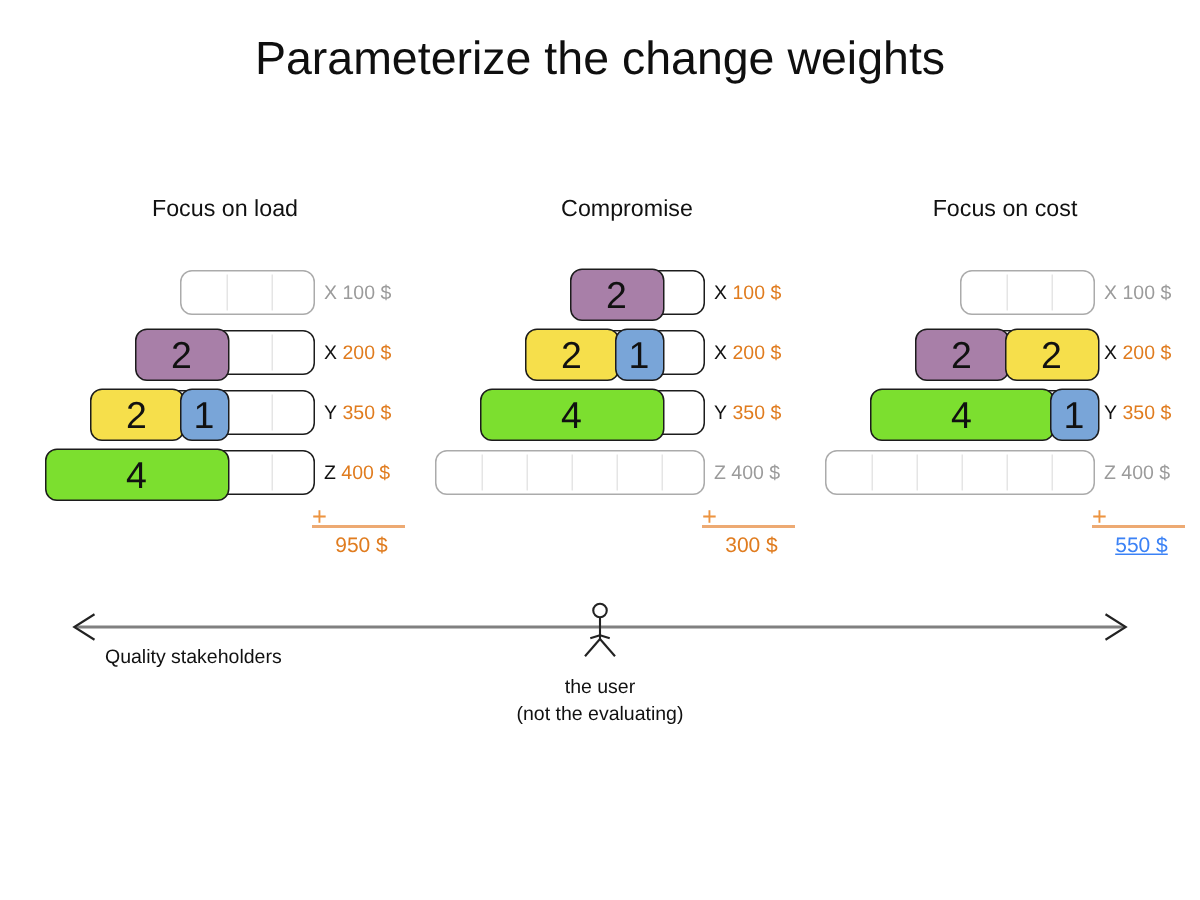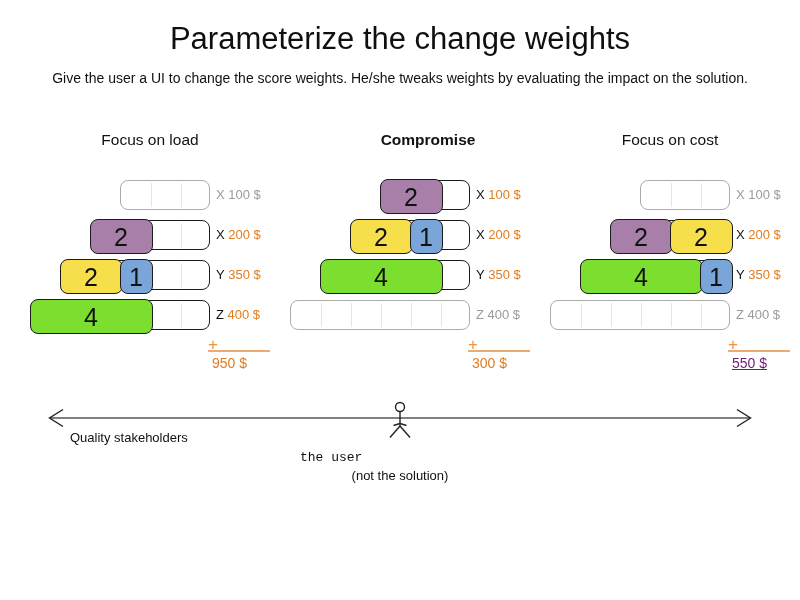--- a/index.html
+++ b/index.html
@@ -12,31 +12,30 @@
   .panel-title{position:absolute;width:320px;text-align:center;font-size:15.5px;color:#111;}
   .rowbox{position:absolute;background:#fff;border-radius:8px;box-sizing:border-box;height:30px;}
   .rowbox.active{border:1.5px solid #1c1c1c;}
   .rowbox.inactive{border:1px solid #ababab;}
   .seg{position:absolute;box-sizing:border-box;border:1.5px solid #1c1c1c;border-radius:8px;
        text-align:center;font-size:25px;line-height:34px;color:#111;top:-2.5px;height:35px;}
   .divider{position:absolute;width:1px;top:2px;bottom:2px;}
   .rowlabel{position:absolute;font-size:13px;height:30px;line-height:30px;white-space:nowrap;}
   .sum-plus{position:absolute;font-size:17px;line-height:17px;}
   .sum-line{position:absolute;height:0;border-top:2px solid;}
-  .sum-total{position:absolute;font-size:14px;}
+  .sum-total{position:absolute;font-size:14px;text-align:center;}
   .axis-label{position:absolute;font-size:13px;color:#111;white-space:nowrap;}
   svg{position:absolute;left:0;top:0;}
 </style>
 </head>
 <body>
 
 <div id="canvas">
 
   <div class="page-title">Parameterize the change weights</div>
-  <div class="page-subtitle">Give the user a UI to change the score weights. He/she tweaks weights by evaluating the impact on the solution.</div>
 
   <div id="panels">
       <div class="panel-title" style="left:-10px;top:131px;">Focus on load</div>
       <div class="rowbox inactive" style="left:120px;top:180px;width:90px;">
         <div class="divider" style="left:29.5px;background:#e5e5e5;"></div>
         <div class="divider" style="left:59.5px;background:#e5e5e5;"></div>
       </div>
       <div class="rowlabel" style="left:216px;top:180px;"><span style="color: rgb(155, 155, 155);">X&nbsp;</span><span style="color: rgb(155, 155, 155);">100 $</span></div>
       <div class="rowbox active" style="left:90px;top:220px;width:120px;">
         <div class="divider" style="left:89.5px;background:#e5e5e5;"></div>
@@ -50,21 +49,21 @@
       </div>
       <div class="rowlabel" style="left:216px;top:260px;"><span style="color: rgb(17, 17, 17);">Y&nbsp;</span><span style="color: rgb(224, 124, 31);">350 $</span></div>
       <div class="rowbox active" style="left:30px;top:300px;width:180px;">
         <div class="divider" style="left:149.5px;background:#e5e5e5;"></div>
         <div class="seg" style="left:-1.5px;width:123px;background:#7cdf2f;">4</div>
       </div>
       <div class="rowlabel" style="left:216px;top:300px;"><span style="color: rgb(17, 17, 17);">Z&nbsp;</span><span style="color: rgb(224, 124, 31);">400 $</span></div>
       <div class="sum-plus" style="left:208px;top:336px;color:#ed9440;">+</div>
       <div class="sum-line" style="left:208px;width:62px;top:350px;border-top-color:#edaa73;"></div>
       <div class="sum-total" style="left:212px;width:58px;top:355px;color:#e07c1f;">950 $</div>
-      <div class="panel-title" style="left:268px;top:131px;font-weight:bold;">Compromise</div>
+      <div class="panel-title" style="left:258px;top:131px;">Compromise</div>
       <div class="rowbox active" style="left:380px;top:180px;width:90px;">
         <div class="seg" style="left:-1.5px;width:63px;background:#a87fa8;">2</div>
       </div>
       <div class="rowlabel" style="left:476px;top:180px;"><span style="color: rgb(17, 17, 17);">X&nbsp;</span><span style="color: rgb(224, 124, 31);">100 $</span></div>
       <div class="rowbox active" style="left:350px;top:220px;width:120px;">
         <div class="seg" style="left:-1.5px;width:63px;background:#f6df4b;">2</div>
         <div class="seg" style="left:58.5px;width:33px;background:#79a5d8;">1</div>
       </div>
       <div class="rowlabel" style="left:476px;top:220px;"><span style="color: rgb(17, 17, 17);">X&nbsp;</span><span style="color: rgb(224, 124, 31);">200 $</span></div>
       <div class="rowbox active" style="left:320px;top:260px;width:150px;">
@@ -101,34 +100,34 @@
       <div class="rowbox inactive" style="left:550px;top:300px;width:180px;">
         <div class="divider" style="left:29.5px;background:#e5e5e5;"></div>
         <div class="divider" style="left:59.5px;background:#e5e5e5;"></div>
         <div class="divider" style="left:89.5px;background:#e5e5e5;"></div>
         <div class="divider" style="left:119.5px;background:#e5e5e5;"></div>
         <div class="divider" style="left:149.5px;background:#e5e5e5;"></div>
       </div>
       <div class="rowlabel" style="left:736px;top:300px;"><span style="color: rgb(155, 155, 155);">Z&nbsp;</span><span style="color: rgb(155, 155, 155);">400 $</span></div>
       <div class="sum-plus" style="left:728px;top:336px;color:#ed9440;">+</div>
       <div class="sum-line" style="left:728px;width:62px;top:350px;border-top-color:#edaa73;"></div>
-      <div class="sum-total" style="left:732px;width:58px;top:355px;color:#701a75;text-decoration:underline;">550 $</div>
+      <div class="sum-total" style="left:732px;width:58px;top:355px;color:#3b82f6;text-decoration:underline;">550 $</div>
     </div>
 
   <svg width="800" height="600" viewBox="0 0 800 600">
     <line x1="50" y1="418" x2="750" y2="418" stroke="#808080" stroke-width="2"></line>
     <polyline points="63,409.5 49.5,418 63,426.5" fill="none" stroke="#222222" stroke-width="1.4"></polyline>
     <polyline points="737,409.5 750.5,418 737,426.5" fill="none" stroke="#222222" stroke-width="1.4"></polyline>
     <g stroke="#222222" stroke-width="1.4" fill="none">
       <circle cx="400" cy="407" r="4.5" fill="#ffffff"></circle>
       <line x1="400" y1="411.5" x2="400" y2="426"></line>
       <line x1="400" y1="423.5" x2="393.5" y2="425.5"></line>
       <line x1="400" y1="423.5" x2="406.5" y2="425.5"></line>
       <line x1="400" y1="426" x2="390" y2="437.5"></line>
       <line x1="400" y1="426" x2="410" y2="437.5"></line>
     </g>
   </svg>
 
   <div class="axis-label" style="left:70px;top:430px;">Quality stakeholders</div>
-  <div class="axis-label" style="left:300px;top:450px;width:200px;text-align:left;font-family:Liberation Mono, monospace;">the user</div>
-  <div class="axis-label" style="left:300px;top:468px;width:200px;text-align:center;">(not the solution)</div>
+  <div class="axis-label" style="left:300px;top:450px;width:200px;text-align:center;">the user</div>
+  <div class="axis-label" style="left:300px;top:468px;width:200px;text-align:center;">(not the evaluating)</div>
 
 </div>
 
 </body></html>

